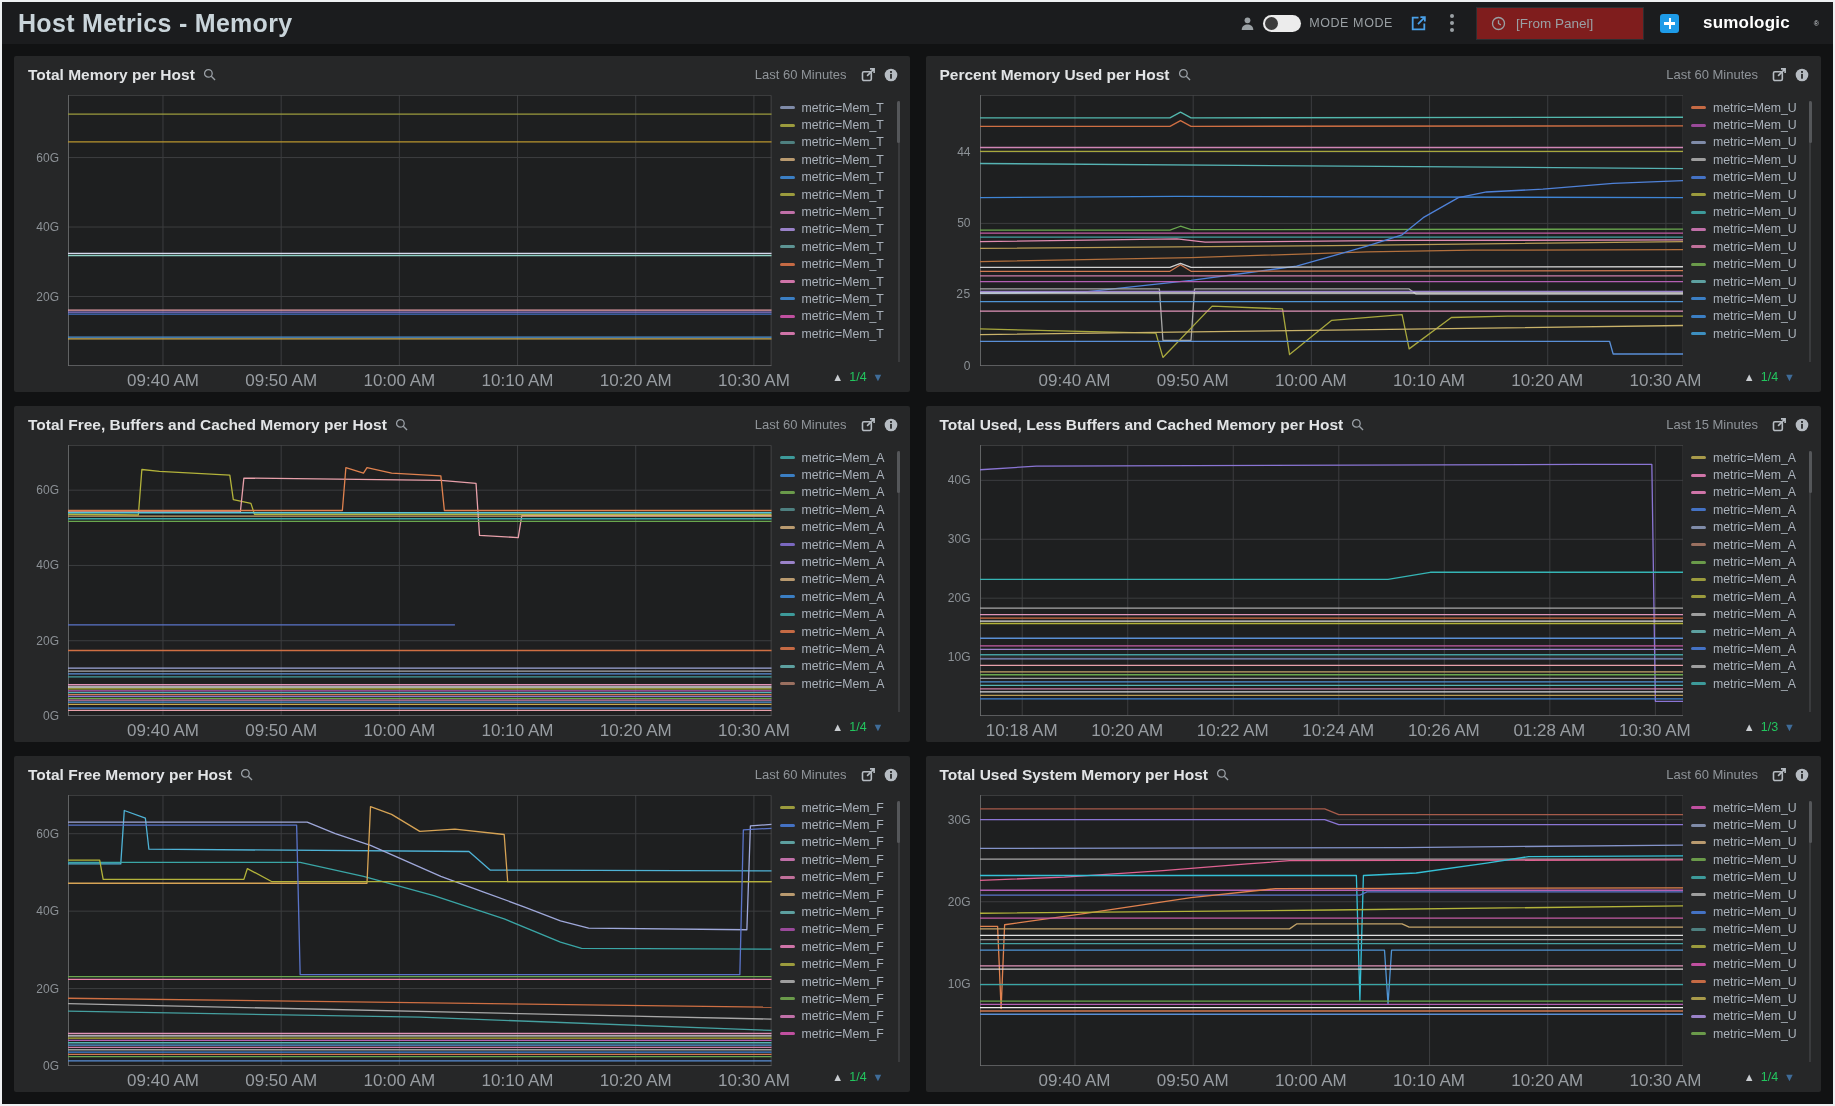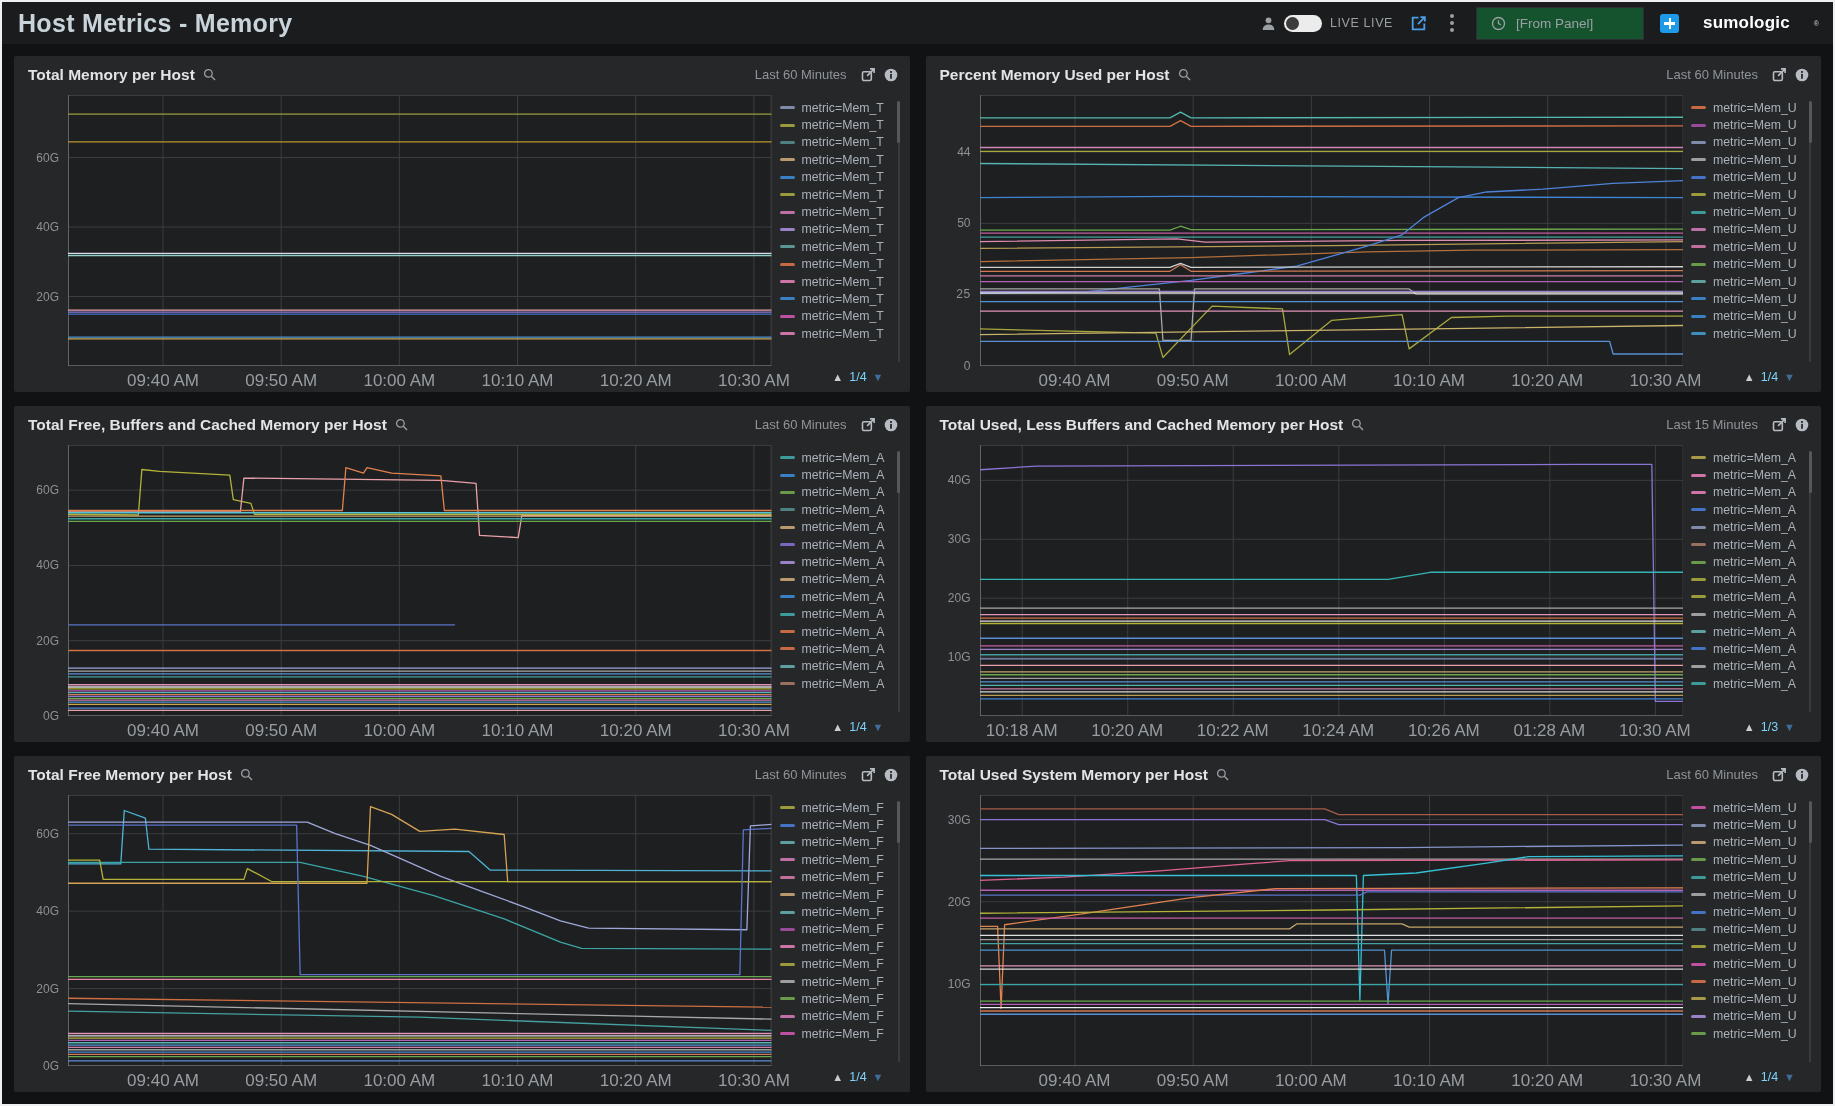--- a/index.html
+++ b/index.html
@@ -13,21 +13,21 @@
   .topbar{ height:42px; background:#1b1c1e; display:flex; align-items:center;
     justify-content:space-between; padding:0 14px 0 16px; }
   .topbar h1{ margin:0; font-size:25px; font-weight:700; color:#c9d4da; letter-spacing:.3px;}
   .tb-right{ display:flex; align-items:center; gap:16px; }
   .toggle-wrap{ display:flex; align-items:center; gap:8px; }
   .toggle{ width:38px; height:17px; background:#ececec; border-radius:9px; position:relative; cursor:pointer;}
   .toggle .knob{ position:absolute; left:2px; top:2px; width:13px; height:13px; border-radius:50%; background:#3c3c3c;}
   .live-label{ font-size:12.5px; color:#9aa0a4; letter-spacing:.6px; }
   .kebab{ display:flex; flex-direction:column; gap:3px; padding:2px 6px; cursor:pointer;}
   .kebab i{ width:4px; height:4px; border-radius:50%; background:#9aa0a4; display:block;}
-  .from-panel{ display:flex; align-items:center; gap:10px; background:#14532d; border:1px solid #2d2e31;
+  .from-panel{ display:flex; align-items:center; gap:10px; background:#7f1d1d; border:1px solid #2d2e31;
     height:33px; padding:0 14px; min-width:168px; cursor:pointer;}
   .from-panel span{ font-size:13.5px; color:#9aa0a4; }
   .logo{ display:flex; align-items:center; gap:24px; }
   .logo .sq{ width:19px; height:19px; border-radius:3px; background:#1e9be8; position:relative;}
   .logo .sq i{ position:absolute; background:#fff; }
   .logo .sq i.h{ left:4px; right:4px; top:8.5px; height:2.5px;}
   .logo .sq i.v{ top:4px; bottom:4px; left:8.5px; width:2.5px;}
   .logo .word{ font-size:17px; color:#fff; font-weight:600; letter-spacing:.2px;}
   .logo sup{ font-size:7px; color:#cfd4d8; }
   
@@ -52,39 +52,39 @@
   .legend-col{ width:132px; display:flex; flex-direction:column; padding:4px 10px 0 8px; position:relative;}
   .legend{ list-style:none; margin:0; padding:0; flex:1; overflow:hidden;}
   .legend li{ display:flex; align-items:center; gap:7px; height:17.4px; cursor:pointer; overflow:hidden;}
   .legend .dash{ width:15px; height:3px; border-radius:2px; flex:none;}
   .legend .lbl{ font-size:12.3px; color:#a9b1ba; white-space:nowrap; overflow:hidden;}
   .scrolltrack{ position:absolute; right:4px; top:6px; bottom:26px; width:2px; background:#3a3b3d;}
   .scrollthumb{ position:absolute; right:3.5px; top:6px; width:3px; height:42px; background:#55575a; border-radius:2px; cursor:pointer;}
   .pager{ display:flex; align-items:center; justify-content:flex-end; gap:6px; height:22px; padding-right:10px;}
   .pager .up{ color:#c9cdd1; font-size:11px; cursor:pointer;}
   .pager .down{ color:#3f6c99; font-size:11px; cursor:pointer;}
-  .pager .pg{ font-size:12.5px; color:#7dd3fc;}
+  .pager .pg{ font-size:12.5px; color:#22c55e;}
 </style>
 </head>
 <body>
 
 <header class="topbar">
   <h1>Host Metrics - Memory</h1>
   <div class="tb-right">
     <div class="toggle-wrap">
       <span class="icon-btn">
         <svg width="15" height="15" viewBox="0 0 16 16">
             <circle cx="8" cy="4.6" r="3.1" fill="#9aa0a4"></circle>
             <path d="M1.8 15 C1.8 10.8 5 9 8 9 C11 9 14.2 10.8 14.2 15 Z" fill="#9aa0a4"></path>
           </svg>
       </span>
       <span class="toggle">
           <span class="knob"></span>
         </span>
-      <span class="live-label">LIVE LIVE</span>
+      <span class="live-label">MODE MODE</span>
     </div>
     <span class="icon-btn">
       <svg width="19" height="19" viewBox="0 0 18 18">
           <path d="M9 3.5 H3.5 V14.5 H14.5 V9" fill="none" stroke="#4aa0e8" stroke-width="1.7"></path>
           <path d="M8.5 9.5 L15 3 M10.8 3 H15 V7.2" fill="none" stroke="#4aa0e8" stroke-width="1.7"></path>
         </svg>
     </span>
     <span class="kebab">
         <i></i>
         <i></i>

